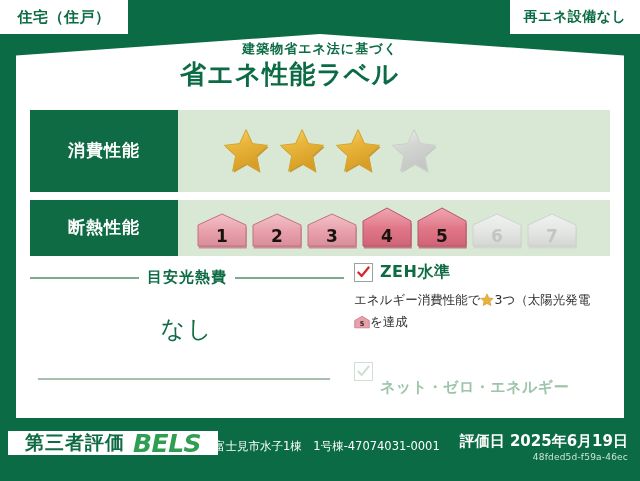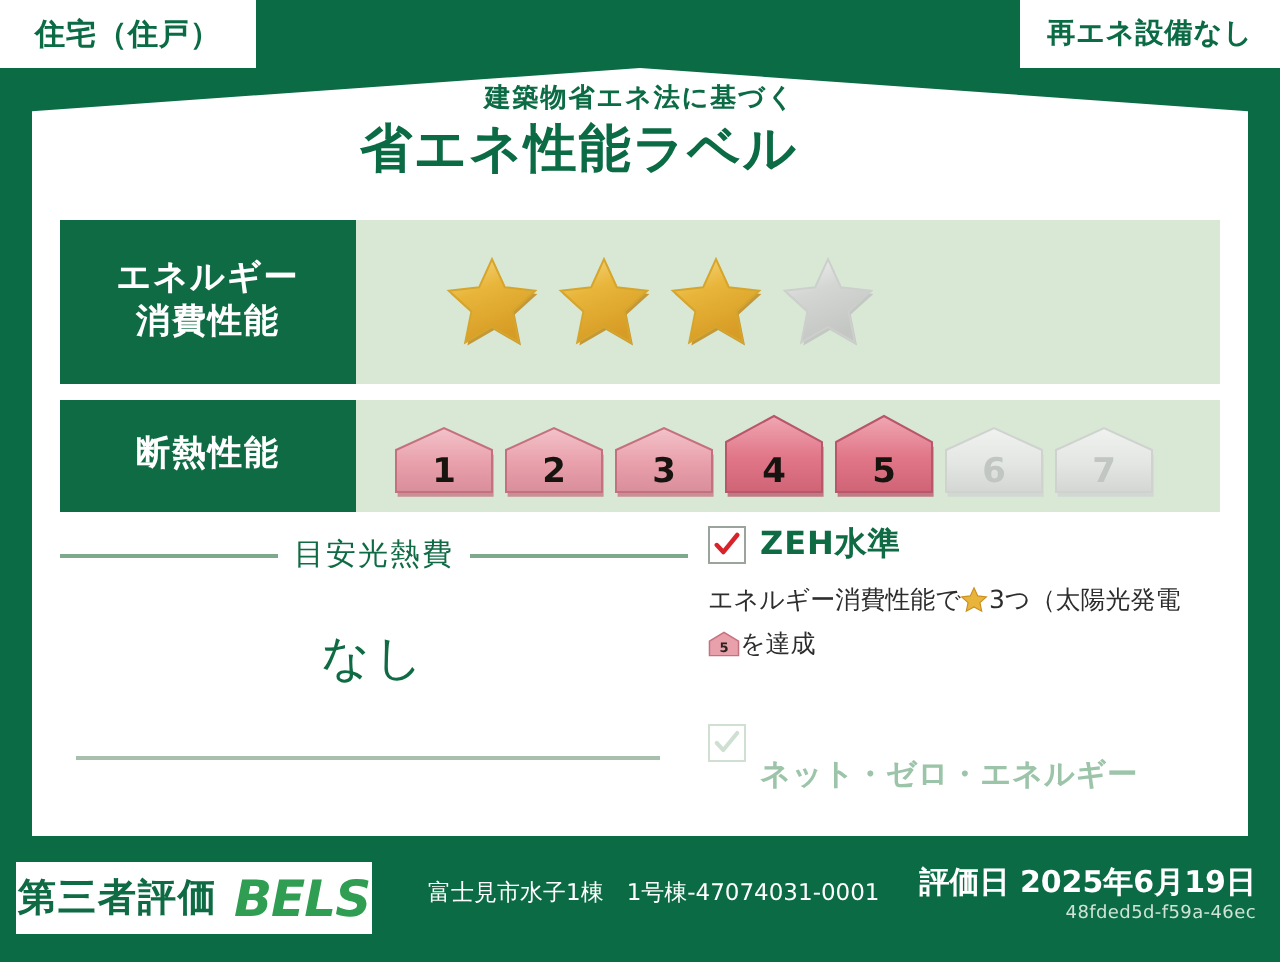--- a/index.html
+++ b/index.html
@@ -86,21 +86,21 @@
     pointer-events:none;
   }
   .chip.off .num{color:#c2c6c2;}
 
   
   .cost{
     position:absolute;left:14px;top:172px;width:314px;height:138px;
   }
   .cost-head{
     display:flex;align-items:center;justify-content:center;gap:8px;
-    color:#0e6b43;font-size:15px;font-weight:normal;letter-spacing:1px;
+    color:#0e6b43;font-size:15px;font-weight:bold;letter-spacing:1px;
   }
   .cost-head .rule{flex:1;height:2px;background:#7fa98d;}
   .cost-value{
     margin-top:26px;text-align:center;
     color:#0e6b43;font-size:24px;font-weight:normal;letter-spacing:2px;
   }
   .cost-rule-bottom{
     position:absolute;left:8px;bottom:26px;width:292px;height:2px;background:#a8bfae;
   }
 
@@ -123,23 +123,23 @@
   .zeh-sub{display:flex;align-items:center;gap:7px;margin-top:11px;}
   .box-off{border-color:#cfe0d2;}
   .zeh-sub-text{color:#9cc4a9;font-size:15px;font-weight:bold;letter-spacing:0.5px;margin-top:32px;}
 
   
   .footer{
     position:absolute;left:0;bottom:0;width:640px;height:58px;
     background:#0b6b45;
   }
   .bels{
-    position:absolute;left:8px;top:8px;height:36px;
+    position:absolute;left:8px;top:8px;height:24px;
     background:#ffffff;display:flex;align-items:center;gap:8px;
-    padding:0 1px;box-sizing:border-box;
+    padding:0 17px;box-sizing:border-box;
   }
   .bels-jp{color:#0e6b43;font-size:19px;font-weight:bold;letter-spacing:1px;}
   .bels-en{
     color:#2f9e52;font-size:25px;font-weight:bold;font-style:italic;
     letter-spacing:-0.5px;
   }
   .addr{
     position:absolute;left:214px;top:16px;
     color:#ffffff;font-size:11.5px;white-space:nowrap;
   }
@@ -161,21 +161,20 @@
   <div class="tag tag-right">再エネ設備なし</div>
 
   <div class="roof"></div>
   <div class="head-small">建築物省エネ法に基づく</div>
   <div class="head-big">省エネ性能ラベル</div>
 
   <div class="card">
 
     <div class="row" id="row-energy">
       <div class="row-key">
-        <span>エネルギー</span>
         <span>消費性能</span>
       </div>
       <div class="row-val" id="stars-container">
           <span class="star">
             <svg viewBox="0 0 48 48">
               <defs>
                 <linearGradient id="sg0" x1="0" y1="0" x2="0.4" y2="1">
                   <stop offset="0%" stop-color="#f6d884"></stop>
                   <stop offset="45%" stop-color="#e8b53a"></stop>
                   <stop offset="100%" stop-color="#d79c25"></stop>

